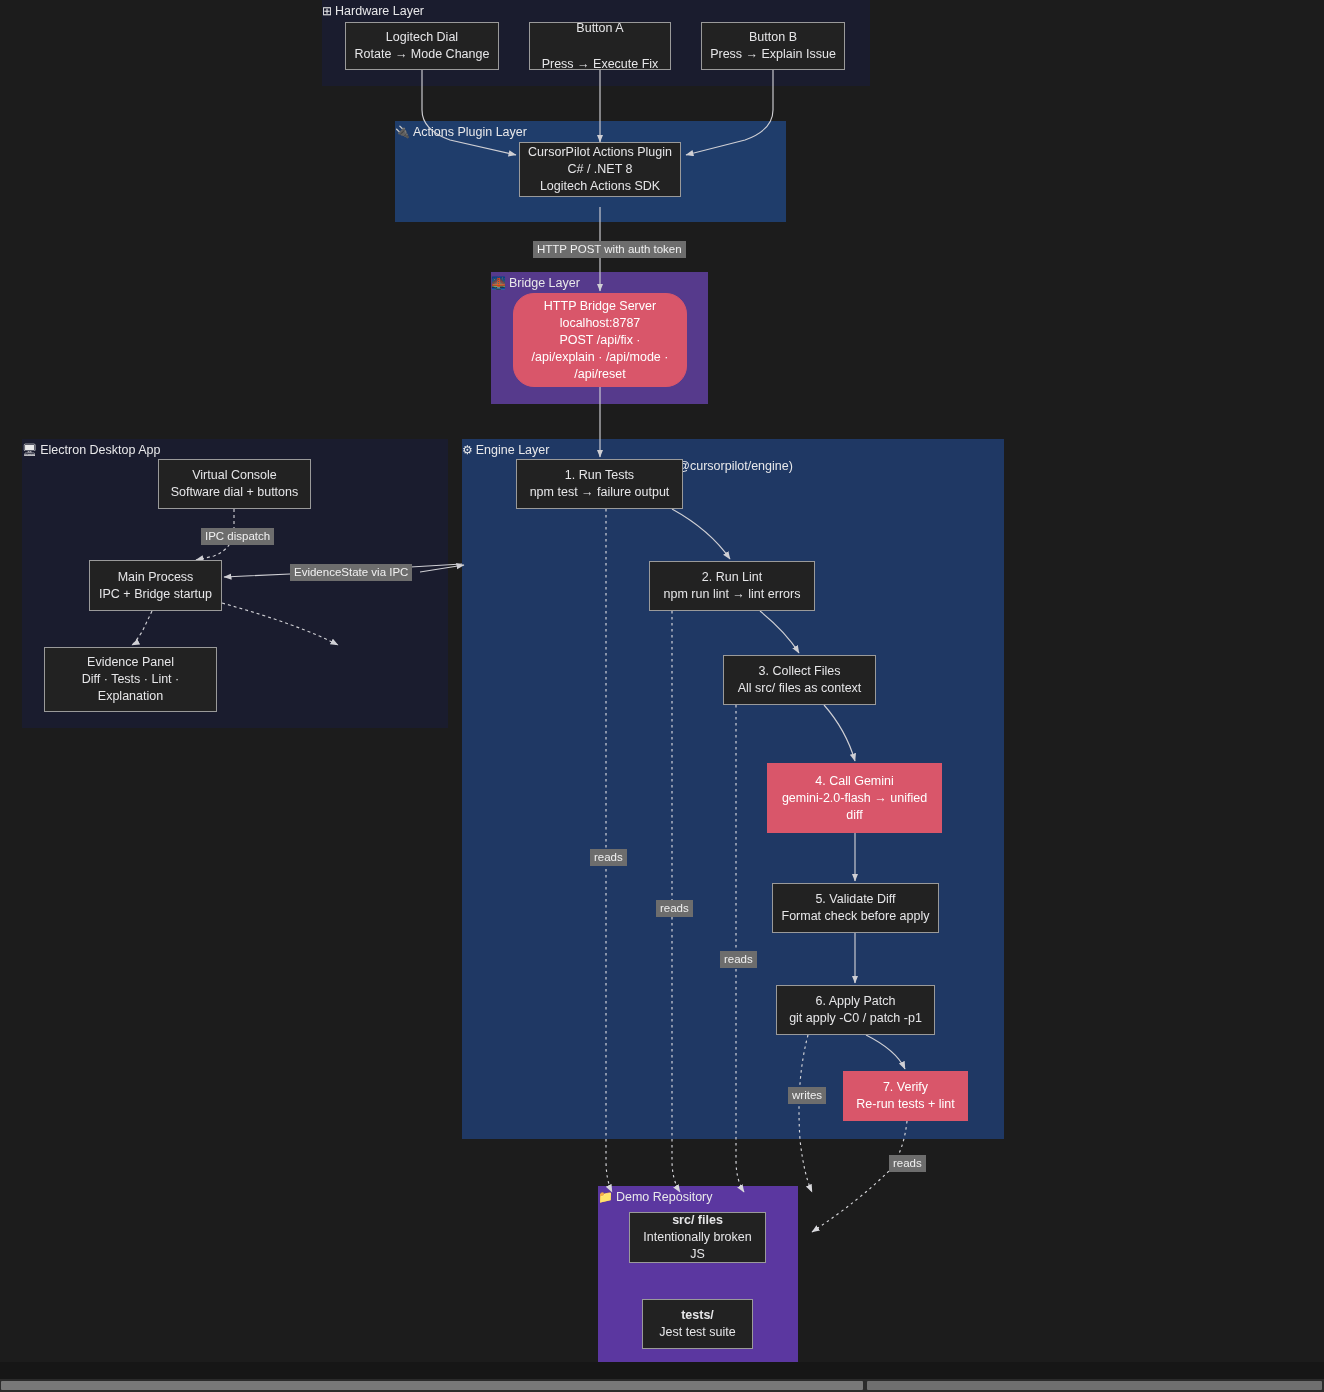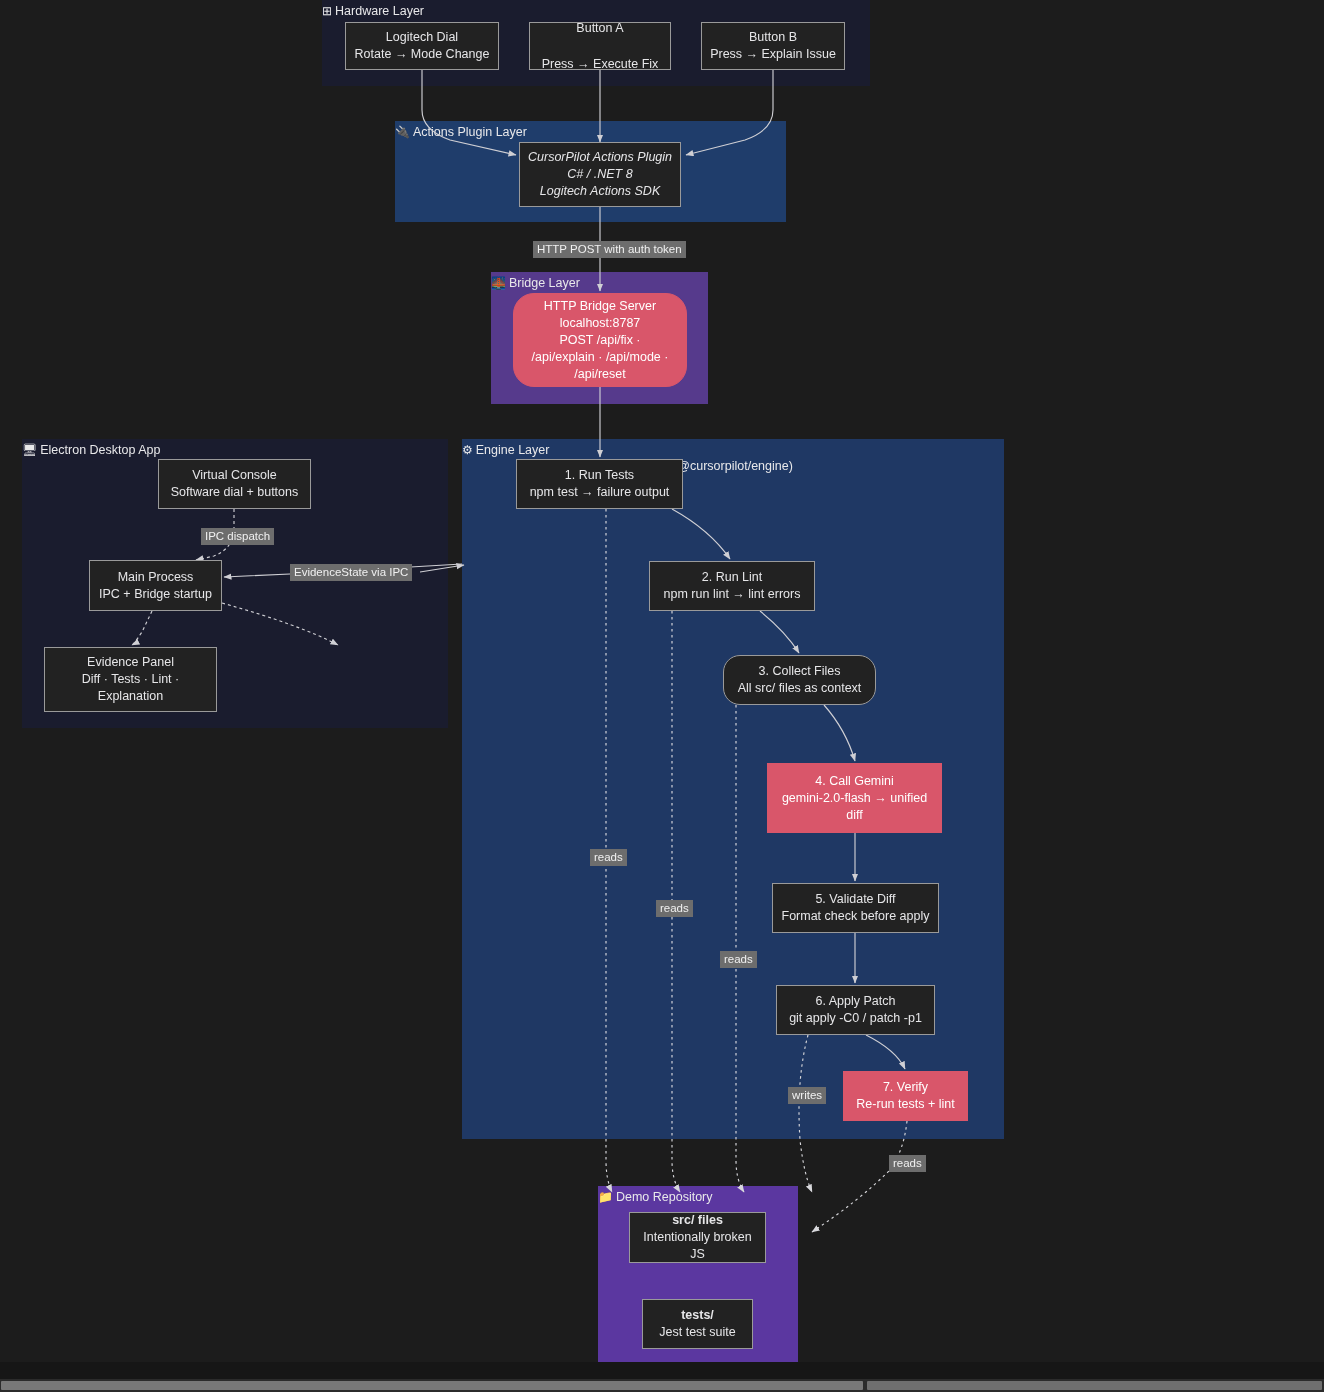--- a/index.html
+++ b/index.html
@@ -135,21 +135,21 @@
     <div class="l1">Button B</div>
     <div class="l2">Press → Explain Issue</div>
   </div>
 
   <div class="subgraph" style="left:395px; top:121px; width:391px; height:101px; background:#1f3d6b;">
     <div class="sg-title">
       <span class="ic">🔌</span><span>Actions Plugin Layer</span>
     </div>
   </div>
 
-  <div class="node" style="left:519px; top:142px; width:162px; height:65px;font-style:italic;">
+  <div class="node" style="left:519px; top:142px; width:162px; height:55px;">
     <div class="l1">CursorPilot Actions Plugin</div>
     <div class="l2">C# / .NET 8</div>
     <div class="l2">Logitech Actions SDK</div>
   </div>
 
   <div class="edge-label" style="left:533px; top:241px;">HTTP POST with auth token</div>
 
   <div class="subgraph" style="left:491px; top:272px; width:217px; height:132px; background:#563a8c;">
     <div class="sg-title">
       <span class="ic">🌉</span><span>Bridge Layer</span>
@@ -201,21 +201,21 @@
   <div class="node" style="left:516px; top:459px; width:167px; height:50px;">
     <div class="l1">1. Run Tests</div>
     <div class="l2">npm test → failure output</div>
   </div>
 
   <div class="node" style="left:649px; top:561px; width:166px; height:50px;">
     <div class="l1">2. Run Lint</div>
     <div class="l2">npm run lint → lint errors</div>
   </div>
 
-  <div class="node" style="left:723px; top:655px; width:153px; height:50px;border-radius:17px;">
+  <div class="node" style="left:723px; top:655px; width:153px; height:50px;">
     <div class="l1">3. Collect Files</div>
     <div class="l2">All src/ files as context</div>
   </div>
 
   <div class="node accent" style="left:767px; top:763px; width:175px; height:70px;">
     <div class="l1">4. Call Gemini</div>
     <div class="l2">gemini-2.0-flash → unified</div>
     <div class="l2">diff</div>
   </div>
 

